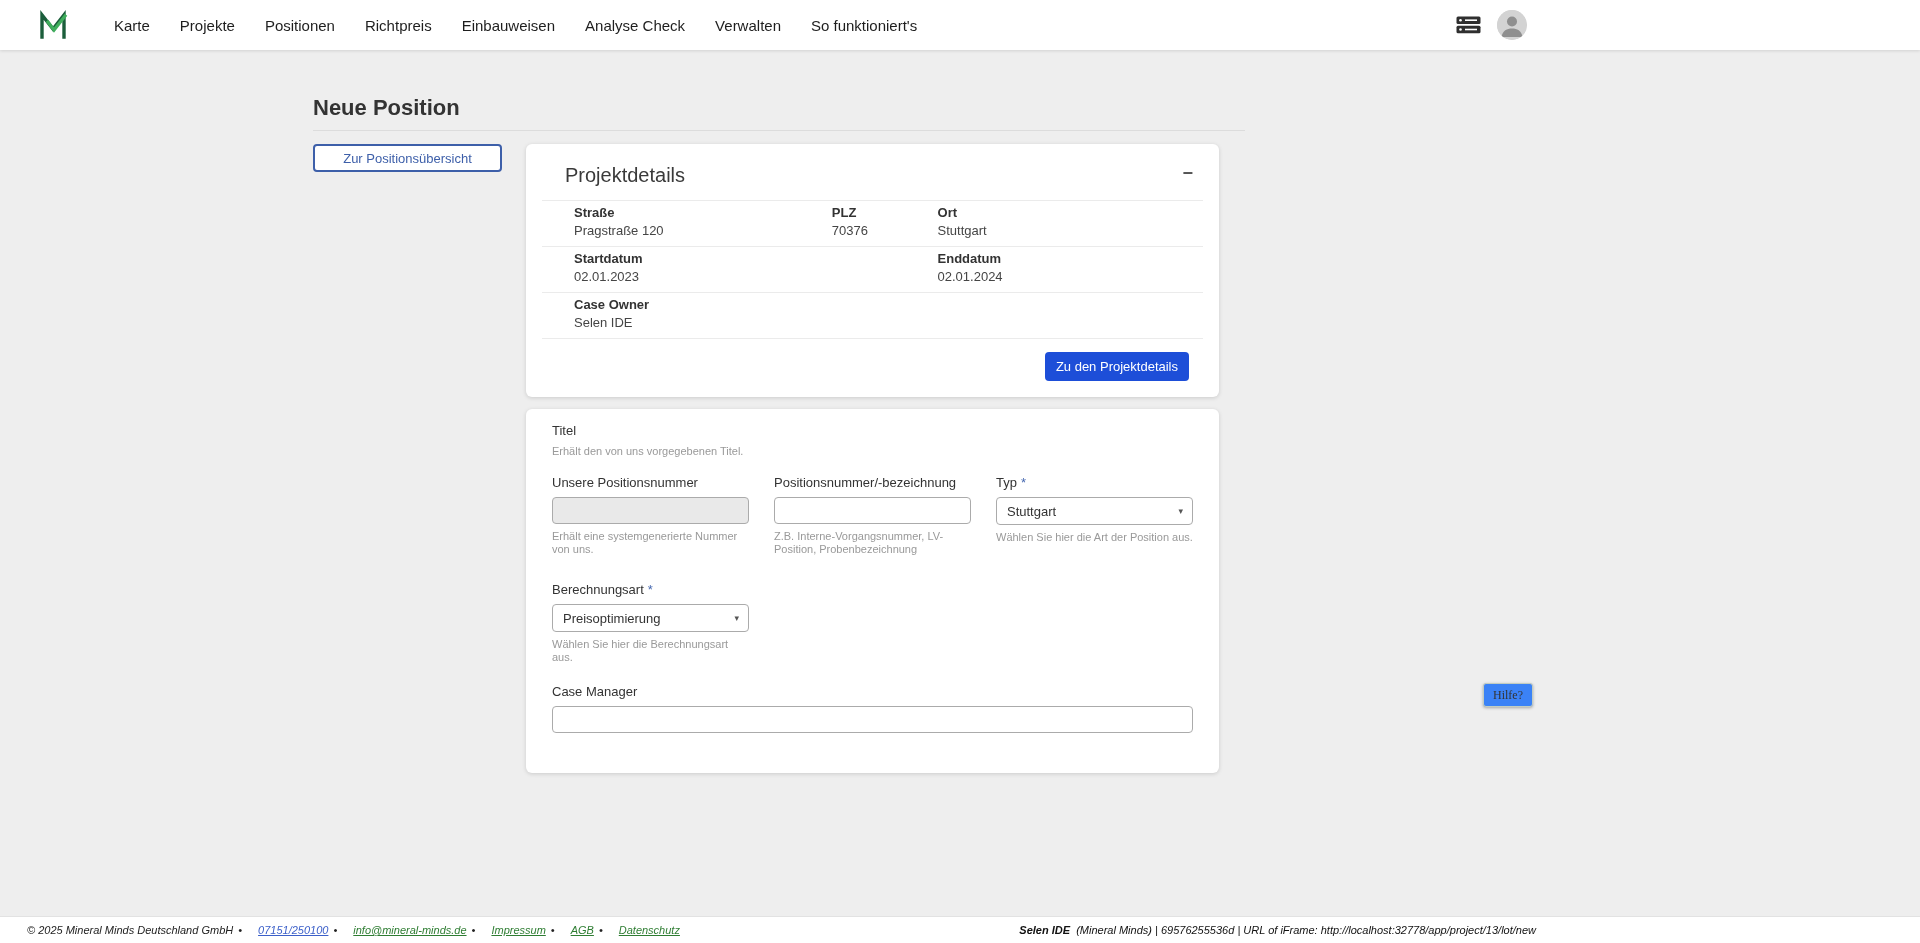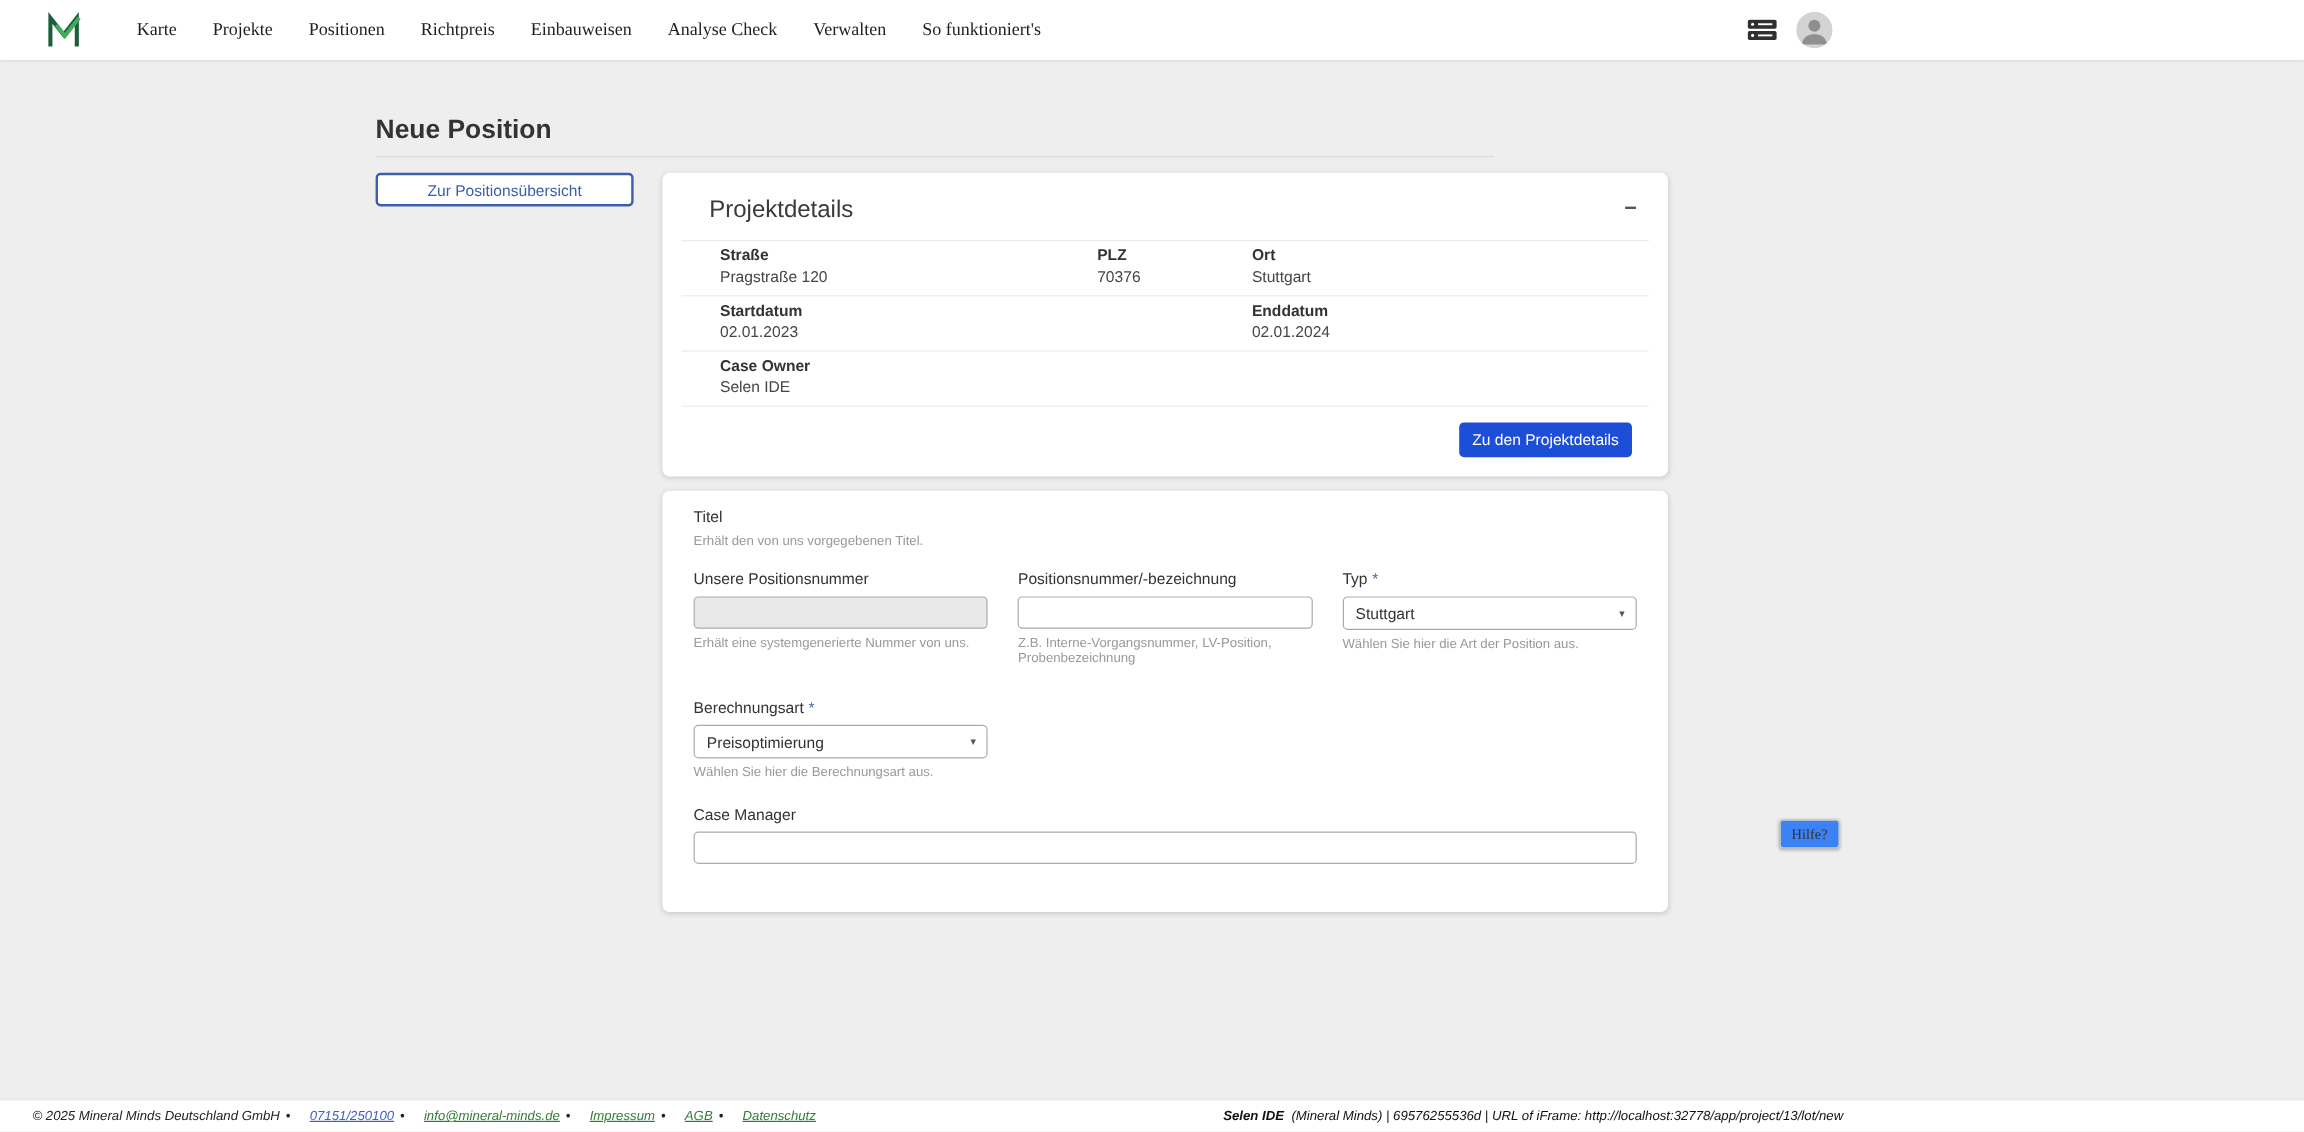--- a/index.html
+++ b/index.html
@@ -9,40 +9,40 @@
     background:#eeeeee;
     font-family:"Liberation Sans", sans-serif;
     color:#333;
   }
 
   
   .header {
     position:absolute; top:0; left:0; width:1920px; height:50px;
     background:#ffffff; box-shadow:0 1px 3px rgba(0,0,0,.12); z-index:30;
   }
-  .header-inner { width:1545px; height:50px; display:flex; align-items:center; position:relative;font-family:Liberation Serif, serif; }
+  .header-inner { width:1545px; height:50px; display:flex; align-items:center; position:relative; }
   .logo { margin-left:38px; width:32px; height:32px; display:flex; align-items:center; cursor:pointer; }
   .nav { display:flex; gap:30px; margin-left:44px; align-items:center; }
   .nav-item { font-size:15px; font-weight:500; color:#1e1e1e; cursor:pointer; white-space:nowrap; text-decoration:none; }
   .header-icons { position:absolute; right:18px; top:0; height:50px; display:flex; align-items:center; gap:16px; }
   .icon-btn { background:none; border:none; cursor:pointer; display:flex; align-items:center; }
   .avatar-btn { width:30px; height:30px; border-radius:50%; overflow:hidden; padding:0; background:#d3d3d3; border:none; cursor:pointer; }
 
   
   .content { position:absolute; top:50px; left:313px; width:932px; padding-top:45px; }
   .page-title { font-size:22px; font-weight:bold; color:#333; line-height:25px; }
   .divider { border:none; border-top:1px solid #dcdcdc; margin-top:10px; }
   .layout-row { display:flex; align-items:flex-start; margin-top:13px; }
-  .left-col { width:215px; flex:none; }
+  .left-col { width:189px; flex:none; }
   .back-btn {
     width:100%; height:28px; background:#fff; border:2px solid #3d5fa9; border-radius:4px;
     color:#3d5fa9; font-size:13px; font-family:inherit; cursor:pointer;
     display:flex; align-items:center; justify-content:center;
   }
-  .right-col { margin-left:24px; width:838px; flex:none; }
+  .right-col { margin-left:24px; width:693px; flex:none; }
 
   .card { background:#fff; border-radius:6px; box-shadow:0 1px 4px rgba(0,0,0,.15); }
 
   
   .project-card { padding:16px 16px 16px; }
   .card-head { display:flex; justify-content:space-between; align-items:flex-start; padding:4px 10px 0 23px; }
   .card-title { font-size:20px; font-weight:400; color:#3a3a3a; }
   .collapse-btn { background:none; border:none; font-size:18px; font-weight:bold; color:#555; cursor:pointer; line-height:18px; }
   .details-table { margin-top:13px; border-top:1px solid #ebebeb; }
   .d-row { display:grid; grid-template-columns:39% 16% 45%; border-bottom:1px solid #ebebeb; padding:4px 0 7px; }

